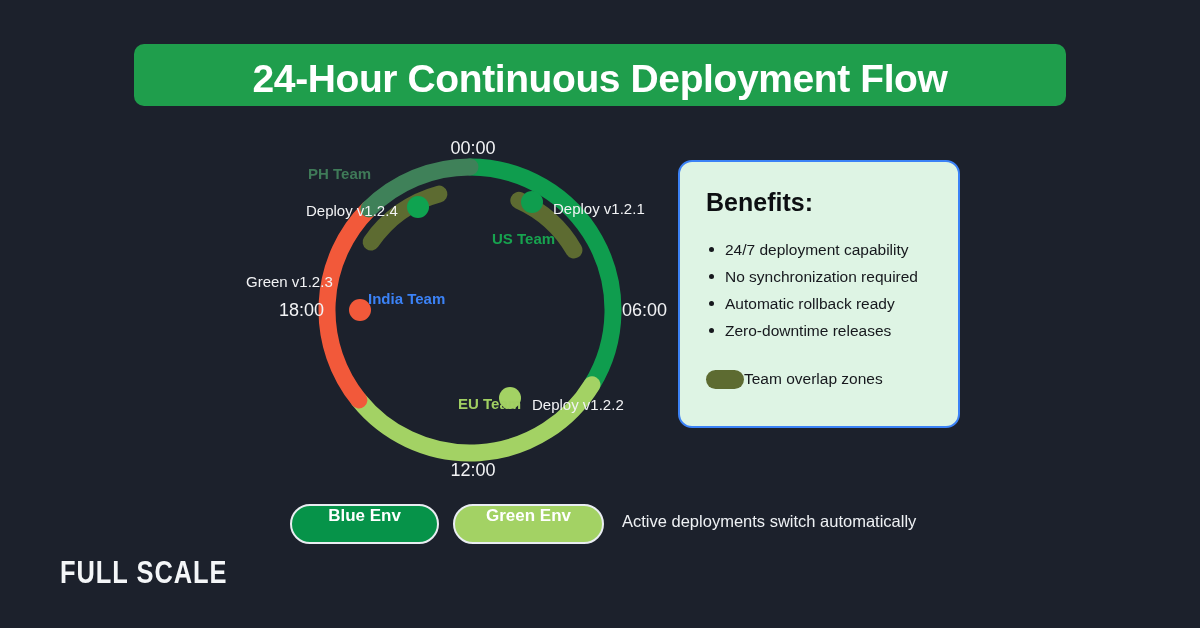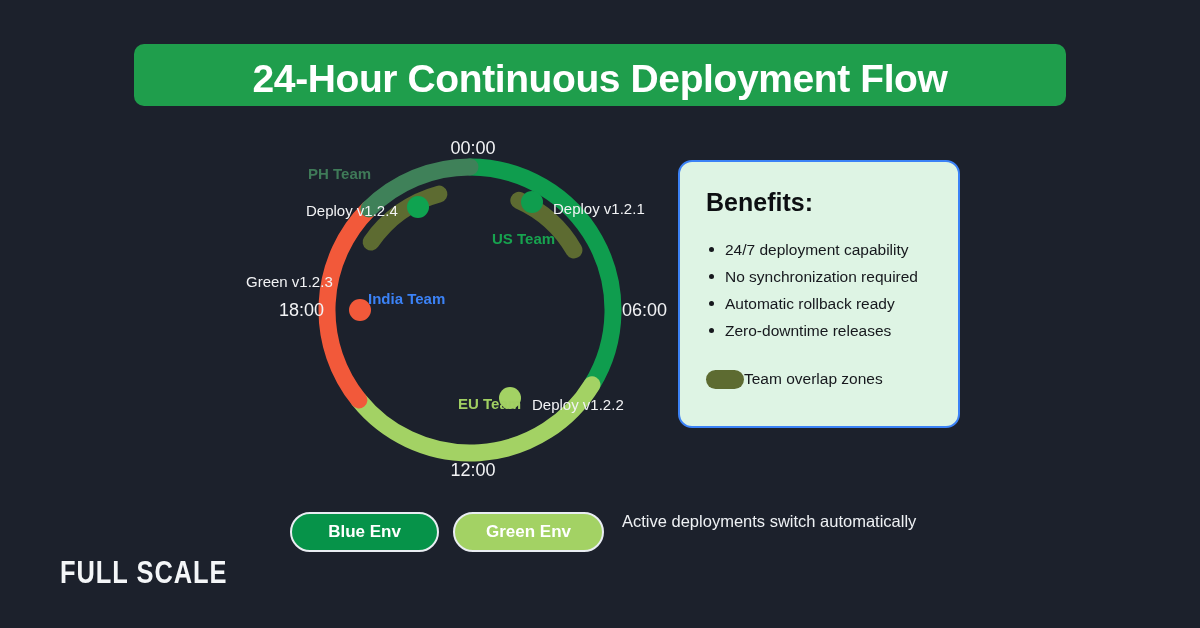--- a/index.html
+++ b/index.html
@@ -49,22 +49,22 @@
     content:""; position:absolute; left:3px; top:11px;
     width:5px; height:5px; border-radius:50%; background:#16181d;
   }
   .legend-row{ display:flex; align-items:flex-start; margin-top:26px; }
   .legend-swatch{ width:38px; height:19px; border-radius:10px; background:#5d6b31; flex:none; }
   .legend-text{ color:#16181d; font-size:15.5px; }
 
   
   .env-pill{
     position:absolute; height:40px; border-radius:20px;
-    display:flex; align-items:center; justify-content:center;
-    font-size:17px; font-weight:bold; border:2px solid #e9edf2;margin-top:8px;
+    display:flex; justify-content:center;
+    font-size:17px; font-weight:bold; border:2px solid #e9edf2;
   }
   #pill-blue{ left:290px; top:504px; width:149px; background:#069349; color:#ffffff; }
   #pill-green{ left:453px; top:504px; width:151px; background:#a3d264; color:#ffffff; }
   #footer-note{
     position:absolute; left:622px; top:512px;
     color:#eef1f4; font-size:16.5px; white-space:nowrap;
   }
 
   
   #logo{

